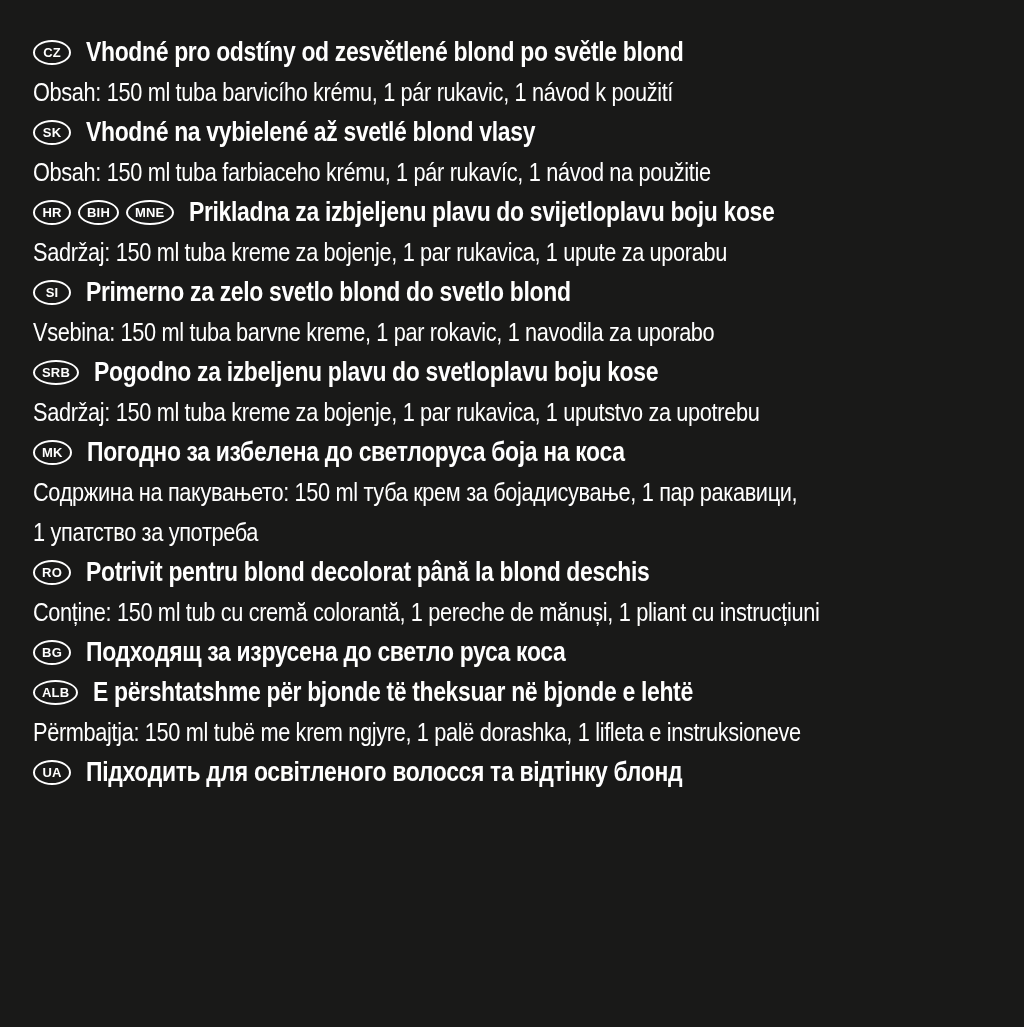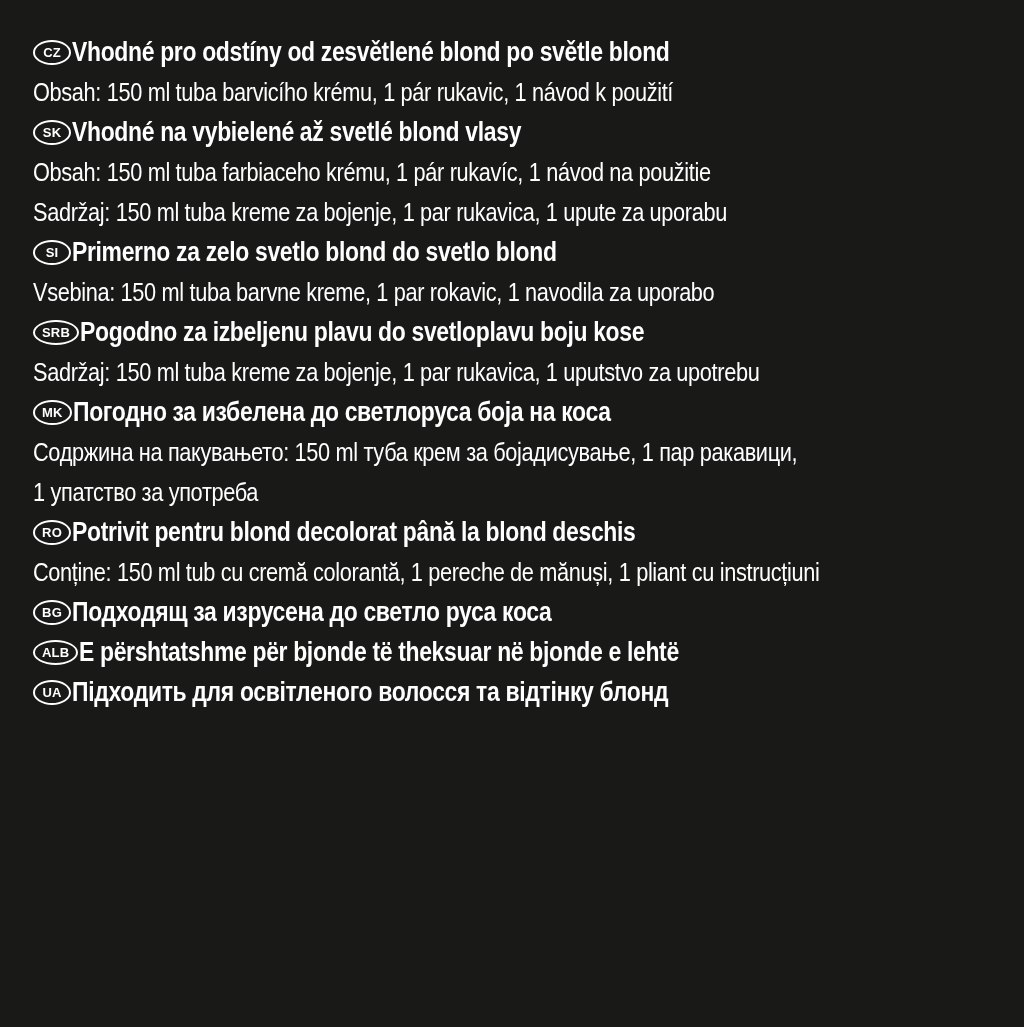--- a/index.html
+++ b/index.html
@@ -17,21 +17,21 @@
     height: 1027px;
     padding: 32px 20px 0 33px;
     background: #191918;
     color: #ffffff;
   }
   .lang-section { margin: 0; }
   .heading-row {
     display: flex;
     align-items: center;
     height: 40px;
-    gap: 1px;
+    gap: 15px;
     white-space: nowrap;
   }
   .badges {
     display: inline-flex;
     align-items: center;
     gap: 7px;
     flex: 0 0 auto;
   }
   .badge {
     display: inline-flex;
@@ -100,20 +100,28 @@
       </div>
       <div class="body">
         <div class="body-line">
           <span class="body-text">Obsah: 150 ml tuba farbiaceho krému, 1 pár rukavíc, 1 návod na použitie</span>
         </div>
       </div>
     </section>
 
 
     <section class="lang-section">
+      <div class="heading-row">
+        <span class="badges">
+          <span class="badge">HR</span>
+          <span class="badge">BIH</span>
+          <span class="badge">MNE</span>
+        </span>
+        <h2 class="heading-text">Prikladna za izbjeljenu plavu do svijetloplavu boju kose</h2>
+      </div>
       <div class="body">
         <div class="body-line">
           <span class="body-text">Sadržaj: 150 ml tuba kreme za bojenje, 1 par rukavica, 1 upute za uporabu</span>
         </div>
       </div>
     </section>
 
     <section class="lang-section">
       <div class="heading-row">
         <span class="badges">
@@ -182,20 +190,25 @@
       </div>
     </section>
 
     <section class="lang-section">
       <div class="heading-row">
         <span class="badges">
           <span class="badge">ALB</span>
         </span>
         <h2 class="heading-text">E përshtatshme për bjonde të theksuar në bjonde e lehtë</h2>
       </div>
+      <div class="body">
+        <div class="body-line">
+          <span class="body-text">Përmbajtja: 150 ml tubë me krem ngjyre, 1 palë dorashka, 1 lifleta e instruksioneve</span>
+        </div>
+      </div>
     </section>
 
     <section class="lang-section">
       <div class="heading-row">
         <span class="badges">
           <span class="badge">UA</span>
         </span>
         <h2 class="heading-text">Підходить для освітленого волосся та відтінку блонд</h2>
       </div>
     </section>

